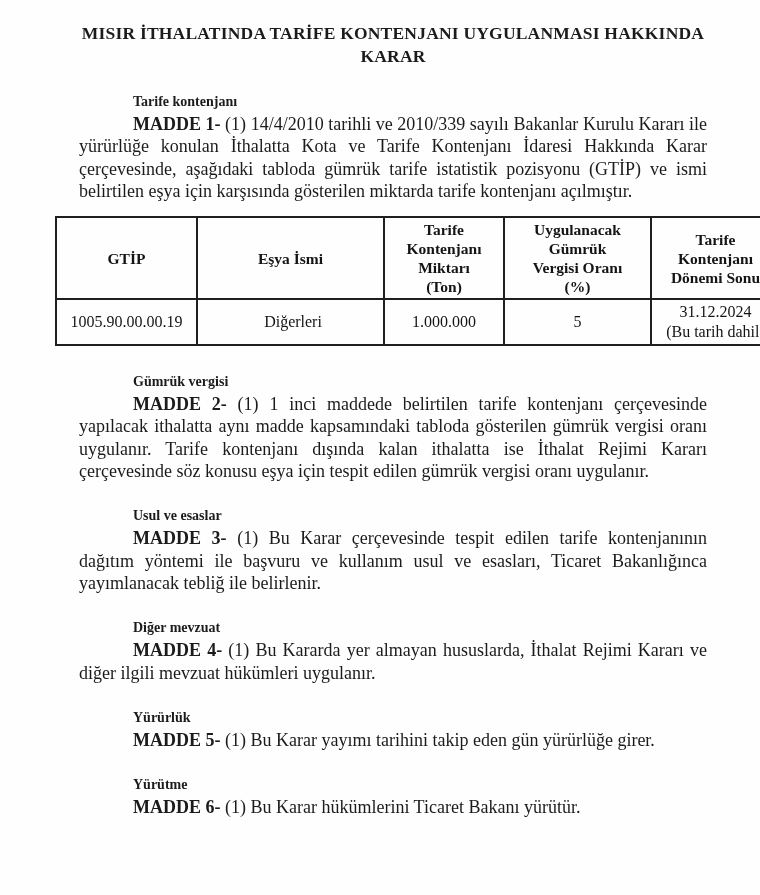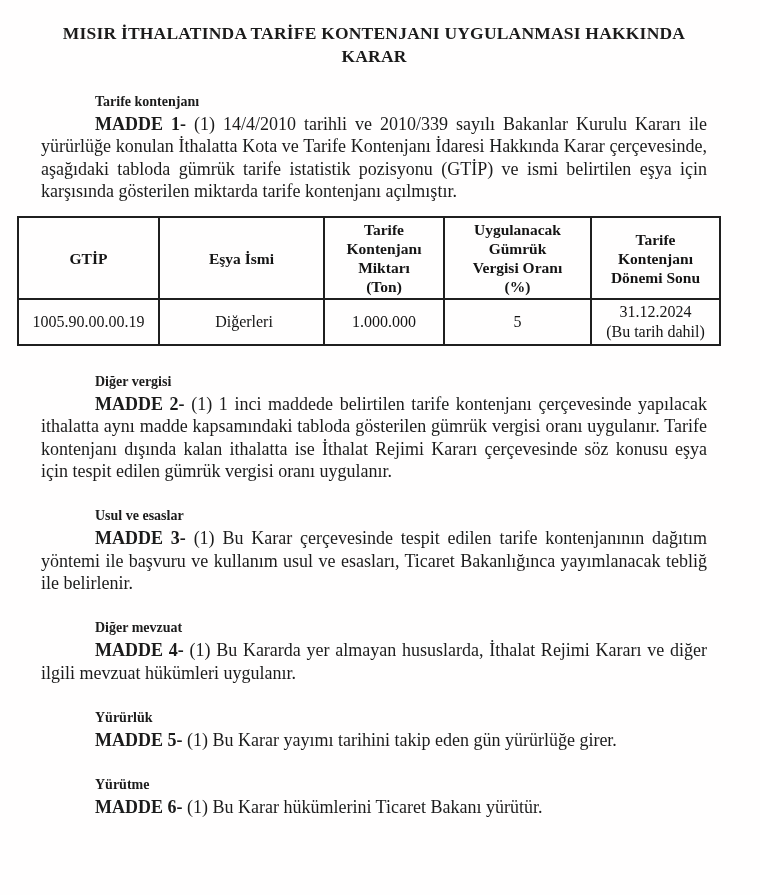--- a/index.html
+++ b/index.html
@@ -6,21 +6,21 @@
     margin: 0;
     padding: 0;
     background: #ffffff;
   }
   .page {
     position: relative;
     width: 760px;
     height: 895px;
     background: #fffefe;
     box-sizing: border-box;
-    padding: 18px 53px 0 41px;
+    padding: 18px 53px 0 79px;
     font-family: "Liberation Serif", "DejaVu Serif", serif;
     color: #1b1b1b;
     overflow: hidden;
   }
   .doc-title {
     text-align: center;
     font-weight: bold;
     font-size: 17.5px;
     line-height: 23px;
     margin: 4px 0 0 0;
@@ -71,21 +71,21 @@
     font-size: 16px;
     line-height: 20px;
     white-space: pre-line;
     height: 42px;
   }
   td.cell-left {
     text-align: right;
     padding-left: 9px !important;
   }
   .col-gtip   { width: 141px; }
-  .col-esya   { width: 165px; }
+  .col-esya   { width: 187px; }
   .col-miktar { width: 120px; }
   .col-vergi  { width: 147px; margin-left: 44px; }
   .col-donem  { width: 129px; }
 </style>
 </head>
 <body>
 
 <div class="page">
 
   <div class="doc-title">
@@ -119,21 +119,21 @@
         <td>1005.90.00.00.19</td>
         <td class="cell-left">Diğerleri</td>
         <td>1.000.000</td>
         <td>5</td>
         <td>31.12.2024
 (Bu tarih dahil)</td>
       </tr>
     </tbody>
   </table>
 
-  <h3 class="section-heading" style="margin-top:25px">Diğer vergisi</h3>
+  <h3 class="section-heading" style="margin-top:25px">Gümrük vergisi</h3>
   <p class="para"><span class="madde">MADDE 2-</span><span> (1) 1 inci maddede belirtilen tarife kontenjanı çerçevesinde yapılacak ithalatta aynı madde kapsamındaki tabloda gösterilen gümrük vergisi oranı uygulanır. Tarife kontenjanı dışında kalan ithalatta ise İthalat Rejimi Kararı çerçevesinde söz konusu eşya için tespit edilen gümrük vergisi oranı uygulanır.</span></p>
 
   <h3 class="section-heading">Usul ve esaslar</h3>
   <p class="para"><span class="madde">MADDE 3-</span><span> (1) Bu Karar çerçevesinde tespit edilen tarife kontenjanının dağıtım yöntemi ile başvuru ve kullanım usul ve esasları, Ticaret Bakanlığınca yayımlanacak tebliğ ile belirlenir.</span></p>
 
   <h3 class="section-heading">Diğer mevzuat</h3>
   <p class="para"><span class="madde">MADDE 4-</span><span> (1) Bu Kararda yer almayan hususlarda, İthalat Rejimi Kararı ve diğer ilgili mevzuat hükümleri uygulanır.</span></p>
 
   <h3 class="section-heading">Yürürlük</h3>
   <p class="para"><span class="madde">MADDE 5-</span><span> (1) Bu Karar yayımı tarihini takip eden gün yürürlüğe girer.</span></p>

